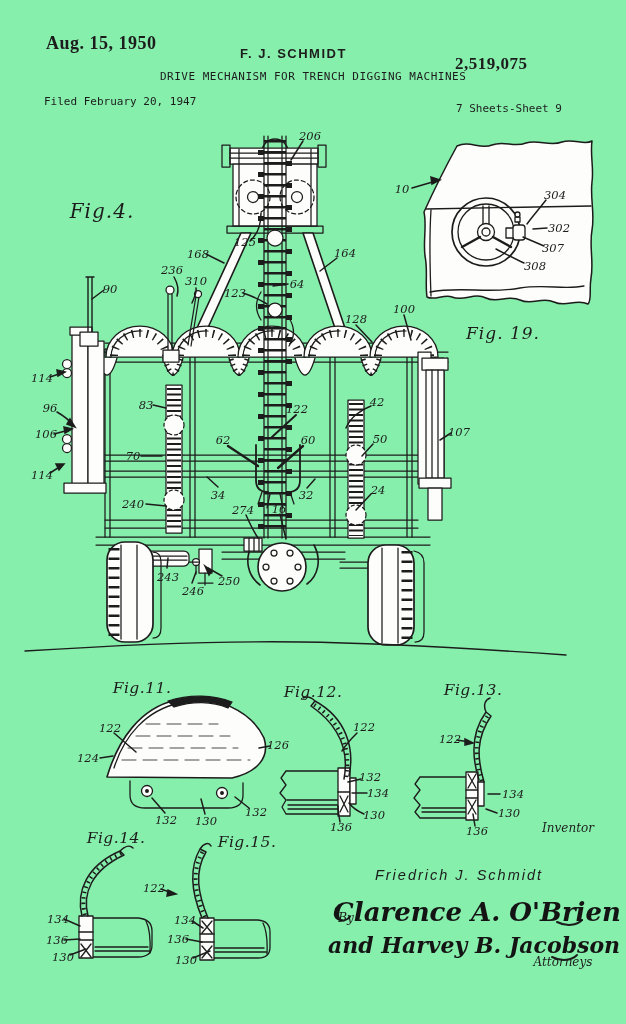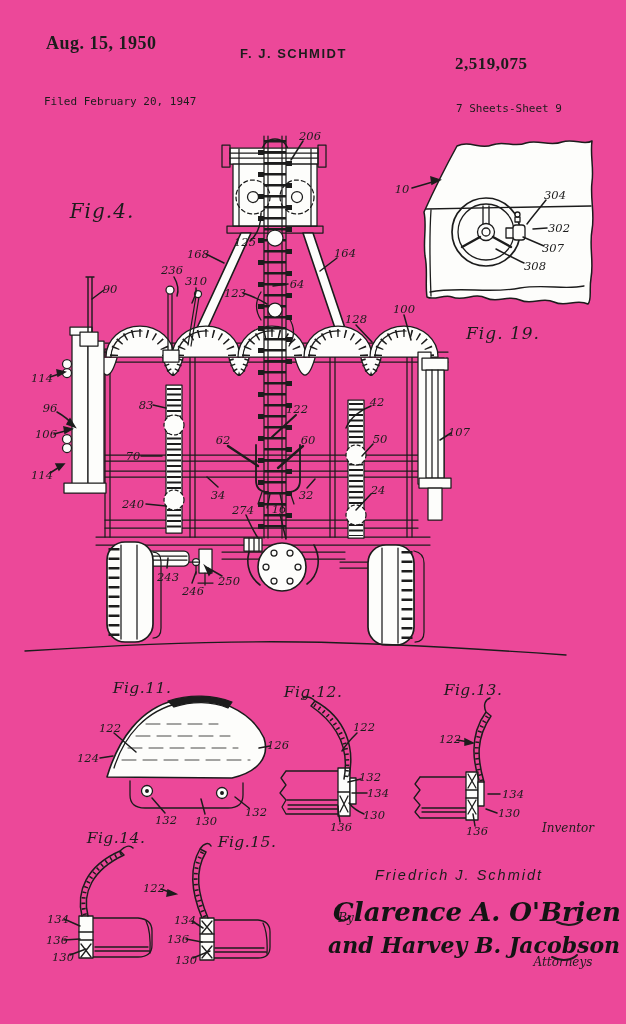--- a/index.html
+++ b/index.html
@@ -1,18 +1,18 @@
 <!DOCTYPE html>
 <html><head>
 <meta charset="utf-8">
 <style>
   html,body{margin:0;padding:0;background:#e8e8e4;}
   .page{
     position:relative;width:626px;height:1024px;margin:0 auto;
-    background:#ec4899;overflow:hidden;
+    background:#86efac;overflow:hidden;
     font-family:"Liberation Serif",serif;color:#1c1c1c;
   }
   .hdr{position:absolute;white-space:nowrap;}
   .hdr-date{left:46px;top:33px;font:bold 18px "Liberation Serif",serif;letter-spacing:.5px;}
   .hdr-author{left:240px;top:46px;font:bold 13px "Liberation Sans",sans-serif;letter-spacing:1.5px;}
   .hdr-number{left:455px;top:42px;font:bold 17px "Liberation Serif",serif;letter-spacing:.5px;margin-top:12px;}
   .hdr-title{left:160px;top:70px;font:11px "DejaVu Sans Mono",monospace;letter-spacing:.5px;}
   .hdr-filed{left:44px;top:95px;font:11px "DejaVu Sans Mono",monospace;}
   .hdr-sheet{left:456px;top:102px;font:11px "DejaVu Sans Mono",monospace;}
   svg{position:absolute;left:0;top:0;}
@@ -26,20 +26,21 @@
   .printed{font:italic 14.5px "Liberation Sans",sans-serif;fill:#1c1c1c;letter-spacing:2px;}
 </style>
 </head>
 <body>
 
 <div class="page">
 
   <div class="hdr hdr-date">Aug. 15, 1950</div>
   <div class="hdr hdr-author">F. J. SCHMIDT</div>
   <div class="hdr hdr-number">2,519,075</div>
+  <div class="hdr hdr-title">DRIVE MECHANISM FOR TRENCH DIGGING MACHINES</div>
   <div class="hdr hdr-filed">Filed February 20, 1947</div>
   <div class="hdr hdr-sheet">7 Sheets-Sheet 9</div>
 
   <svg width="626" height="1024" viewBox="0 0 626 1024">
 
     <g stroke="#1c1c1c" fill="none" stroke-width="1.25" stroke-linecap="round" stroke-linejoin="round">
 
       <path d="M105,343 H418 M105,349 H418 M105,455 H418 M105,461 H418 M105,471 H418 M105,477 H418 M105,520 H418 M105,528 H418 M96,537 H430 M96,545 H430"></path>
 
       <path d="M105,349 V537 M110,349 V537 M190,349 V537 M195,349 V537 M330,349 V537 M335,349 V537 M407,349 V537 M412,349 V537"></path>

